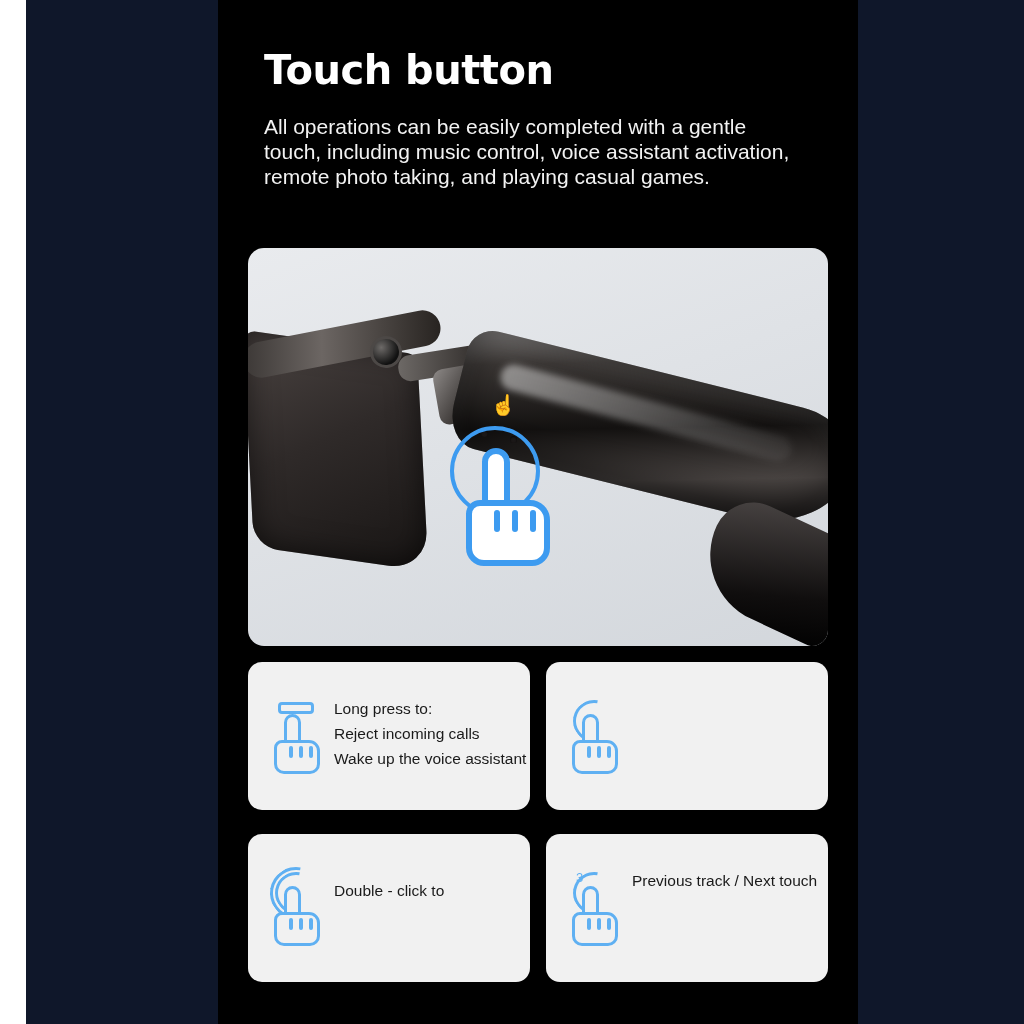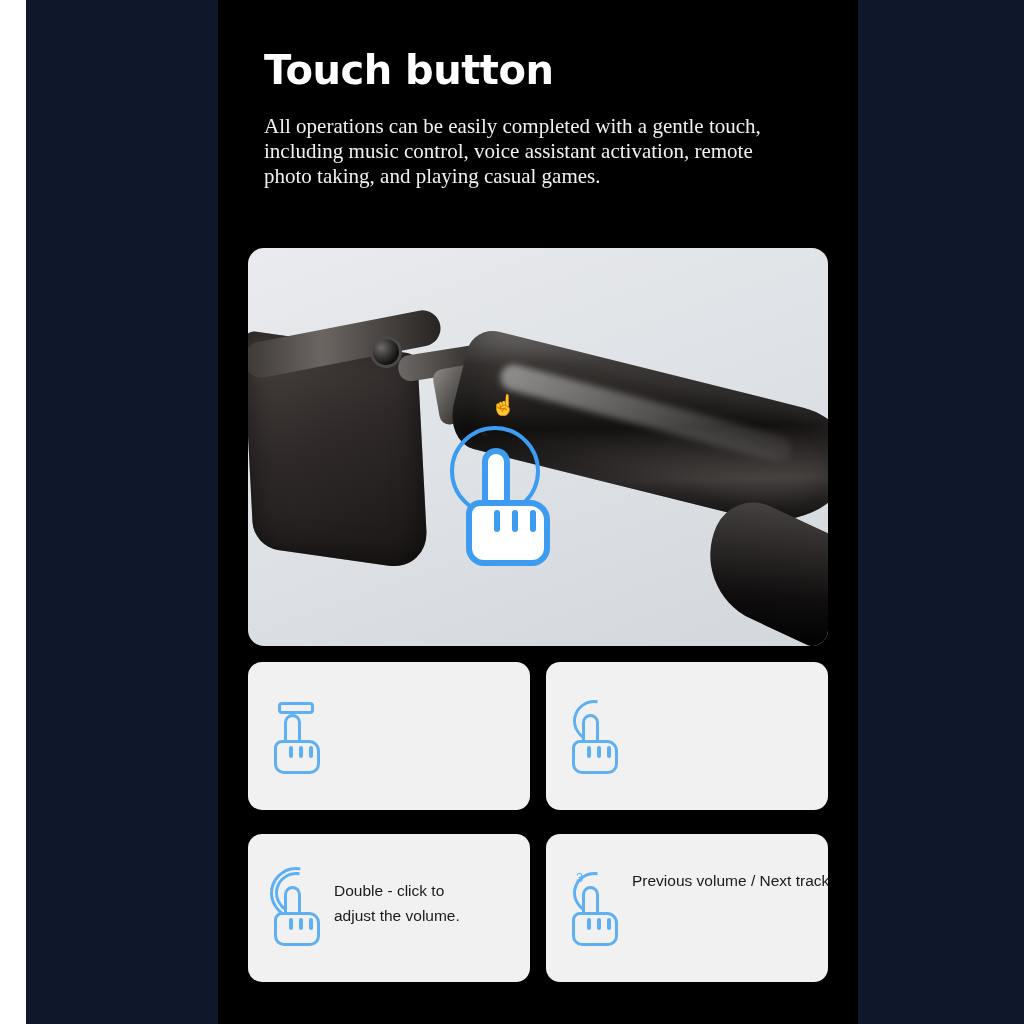--- a/index.html
+++ b/index.html
@@ -43,21 +43,21 @@
   }
 
   .subtext {
     position: absolute;
     left: 46px;
     top: 114px;
     width: 530px;
     color: #f2f2f2;
     font-size: 21px;
     line-height: 25px;
-    font-family: Liberation Serif, serif;
+    font-family: Liberation Sans, sans-serif;
   }
 
   
   .hero {
     position: absolute;
     left: 30px;
     top: 248px;
     width: 580px;
     height: 398px;
     border-radius: 16px;
@@ -368,20 +368,25 @@
 
       <div class="card c0">
         <div class="card-icon mini-hand">
           <div class="badge-bar"></div>
           <div class="m-finger"></div>
           <div class="m-palm"></div>
           <div class="m-crease" style="left:15px;"></div>
           <div class="m-crease" style="left:25px;"></div>
           <div class="m-crease" style="left:35px;"></div>
         </div>
+        <div class="card-lines">
+          <div>Long press to:</div>
+          <div>Reject incoming calls</div>
+          <div>Wake up the voice assistant</div>
+        </div>
       </div>
 
       <div class="card c1">
         <div class="card-icon mini-hand">
           <div class="badge-arc"></div>
           <div class="m-finger"></div>
           <div class="m-palm"></div>
           <div class="m-crease" style="left:15px;"></div>
           <div class="m-crease" style="left:25px;"></div>
           <div class="m-crease" style="left:35px;"></div>
@@ -393,34 +398,33 @@
           <div class="badge-arc"></div>
           <div class="badge-arc2"></div>
           <div class="m-finger"></div>
           <div class="m-palm"></div>
           <div class="m-crease" style="left:15px;"></div>
           <div class="m-crease" style="left:25px;"></div>
           <div class="m-crease" style="left:35px;"></div>
         </div>
         <div class="card-lines" style="top:44px;">
           <div>Double - click to</div>
-          <div>adjust the volume.</div>
         </div>
       </div>
 
       <div class="card c3">
         <div class="card-icon mini-hand">
           <div class="badge-arc"></div>
           <div class="badge-num">3</div>
           <div class="m-finger"></div>
           <div class="m-palm"></div>
           <div class="m-crease" style="left:15px;"></div>
           <div class="m-crease" style="left:25px;"></div>
           <div class="m-crease" style="left:35px;"></div>
         </div>
         <div class="card-lines">
-          <div>Previous volume / Next track</div>
+          <div>Previous track / Next touch</div>
         </div>
       </div>
 
     </div>
   </div>
 </div>
 
 </body></html>

